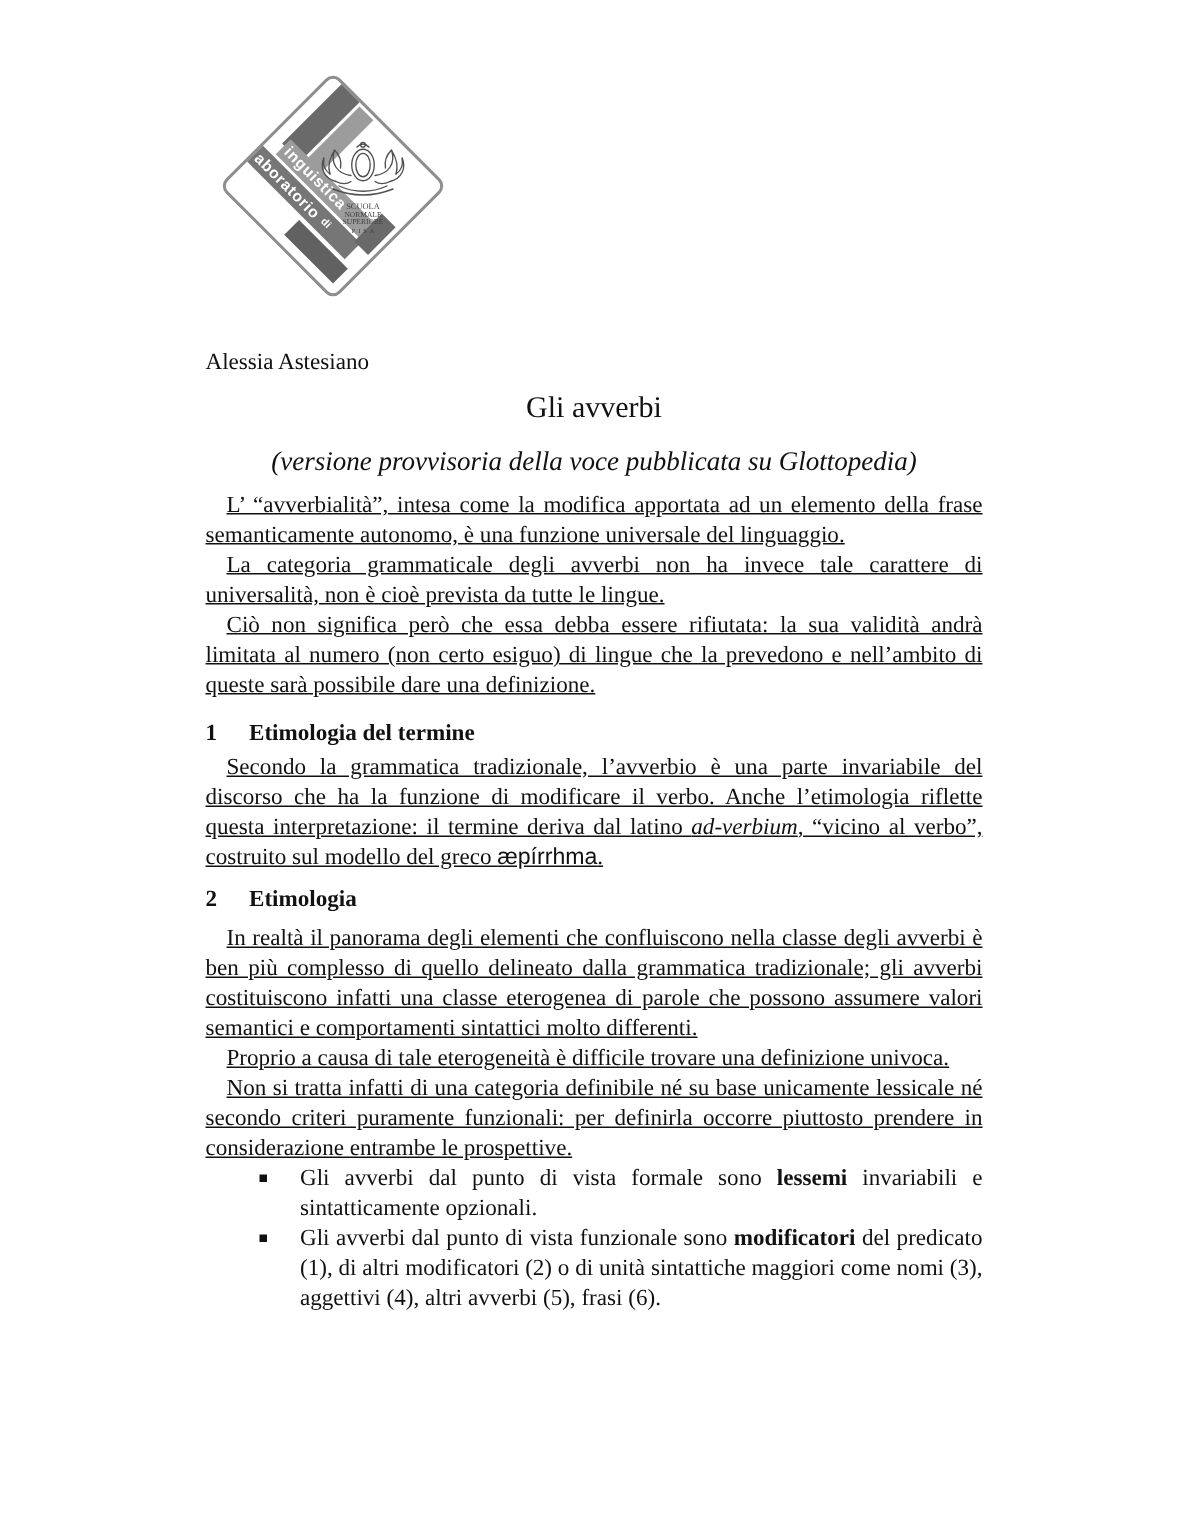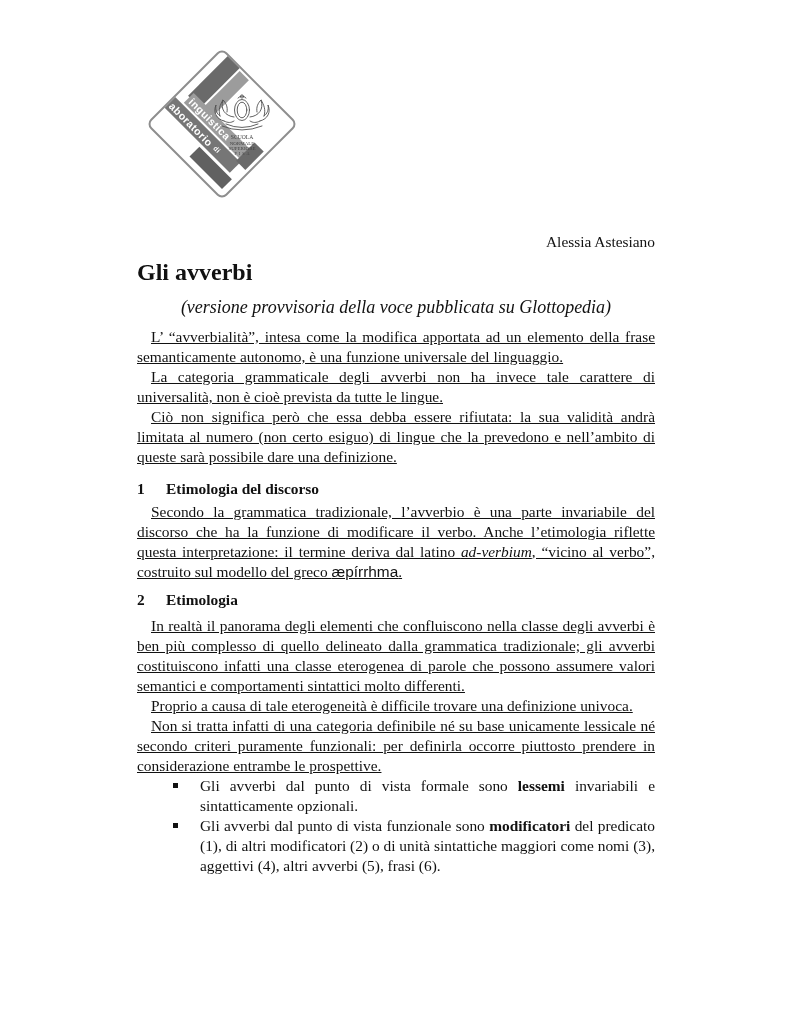--- a/index.html
+++ b/index.html
@@ -26,22 +26,22 @@
   }
   .band-ling { left:10px; top:50px; width:80px; height:14px; background:#9c9c9c; font-size:10.5px; padding-left:3px; }
   .band-lab  { left:-4px; top:66px; width:90px; height:15px; background:#767676; font-size:10.5px; padding-left:6px; }
   .band-di { font-size:7px; font-weight:bold; margin-left:4px; letter-spacing:0.3px; }
   .foot1 { left:88px; top:42px; width:13px; height:26px; background:#6a6a6a; }
   .foot2 { left:52px; top:84px; width:46px; height:14px; background:#616161; }
   .crest { position:absolute; left:66px; top:46px; width:60px; height:66px; }
 
   
   .content { position:absolute; left:137px; top:232px; width:518px; font-size:15.4px; line-height:20px; }
-  .author   { text-align:right; line-height:20px; }
-  .doctitle { margin:8px 0 0 0; text-align:left; font-size:24px; line-height:25px; font-weight:700; }
+  .author   { text-align:left; line-height:20px; }
+  .doctitle { margin:8px 0 0 0; text-align:center; font-size:20px; line-height:25px; font-weight:400; }
   .subtitle { margin-top:14px; text-align:center; font-size:18px; line-height:17px; font-style:italic; }
 
   p.body { margin:0; text-align:justify; text-indent:14px;text-decoration:underline; }
   .mt11 { margin-top:11px !important; }
   .mt3  { margin-top:3px !important; }
   .mt6  { margin-top:6px !important; }
 
   .heading { display:flex; font-weight:bold; font-size:15.4px; line-height:20px; }
   .h1m { margin-top:12px; }
   .h2m { margin-top:8px; }
@@ -107,21 +107,21 @@
     <div class="author">Alessia Astesiano</div>
     <h1 class="doctitle">Gli avverbi</h1>
     <div class="subtitle">(versione provvisoria della voce pubblicata su Glottopedia)</div>
 
     <p class="body mt11">L’ “avverbialità”, intesa come la modifica apportata ad un elemento della frase semanticamente autonomo, è una funzione universale del linguaggio.</p>
     <p class="body">La categoria grammaticale degli avverbi non ha invece tale carattere di universalità, non è cioè prevista da tutte le lingue.</p>
     <p class="body">Ciò non significa però che essa debba essere rifiutata: la sua validità andrà limitata al numero (non certo esiguo) di lingue che la prevedono e nell’ambito di queste sarà possibile dare una definizione.</p>
 
     <div class="heading h1m">
       <span class="hnum">1</span>
-      <span>Etimologia del discorso</span>
+      <span>Etimologia del termine</span>
     </div>
 
     <p class="body mt3"><span>Secondo la grammatica tradizionale, l’avverbio è una parte invariabile del discorso che ha la funzione di modificare il verbo. Anche l’etimologia riflette questa interpretazione: il termine deriva dal latino </span><span class="latin">ad-verbium</span><span>, “vicino al verbo”, costruito sul modello del greco </span><span class="greek">æpírrhma</span><span>.</span></p>
 
     <div class="heading h2m">
       <span class="hnum">2</span>
       <span>Etimologia</span>
     </div>
 
     <p class="body mt6">In realtà il panorama degli elementi che confluiscono nella classe degli avverbi è ben più complesso di quello delineato dalla grammatica tradizionale; gli avverbi costituiscono infatti una classe eterogenea di parole che possono assumere valori semantici e comportamenti sintattici molto differenti.</p>

